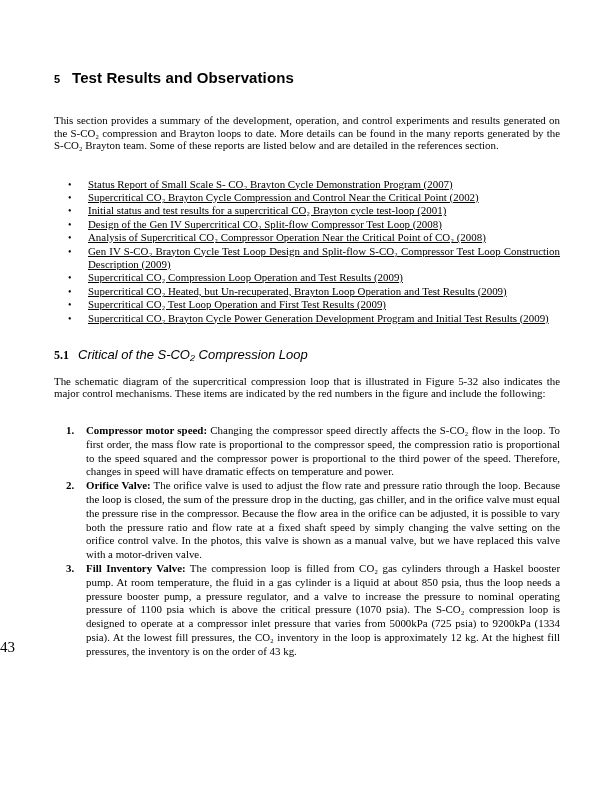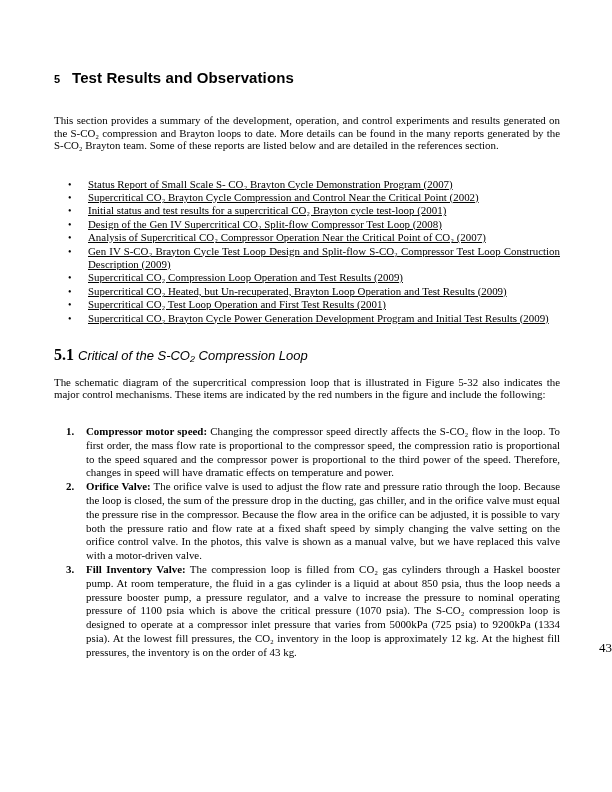--- a/index.html
+++ b/index.html
@@ -62,21 +62,21 @@
   
   .h2 {
     margin: 22px 0 0 0;
     font-size: 13px;
     line-height: 16px;
   }
   .h2-num {
     display: inline-block;
     font-family: "Liberation Serif", "DejaVu Serif", serif;
     font-weight: bold;
-    font-size: 16px;
+    font-size: 12px;
     width: 24px;
   }
   .h2-title {
     font-family: "Liberation Sans", "DejaVu Sans", sans-serif;
     font-style: italic;
     font-weight: normal;
   }
   .sub-body { margin-top: 12px; }
   
   .numbered {
@@ -97,22 +97,22 @@
     flex: 1;
     text-align: justify;
   }
   .numbered .lead { font-weight: bold; font-family: Liberation Serif, serif; }
   
   .page-number {
     position: absolute;
     bottom: 34px;
     left: 0;
     right: 0;
-    text-align: right;
-    font-size: 13px;
+    text-align: left;
+    font-size: 15px;
   }
 </style>
 </head>
 <body>
 
 <div class="page">
   <div class="content">
 
     <h1 class="h1"><span class="h1-num">5</span><span class="h1-title">Test Results and Observations</span></h1>
 
@@ -130,37 +130,37 @@
       <li>
           <span class="bullet-marker">•</span>
           <span class="li-text">Initial status and test results for a supercritical CO₂ Brayton cycle test-loop (2001)</span>
         </li>
       <li>
           <span class="bullet-marker">•</span>
           <span class="li-text">Design of the Gen IV Supercritical CO₂ Split-flow Compressor Test Loop (2008)</span>
         </li>
       <li>
           <span class="bullet-marker">•</span>
-          <span class="li-text">Analysis of Supercritical CO₂ Compressor Operation Near the Critical Point of CO₂ (2007)</span>
+          <span class="li-text">Analysis of Supercritical CO₂ Compressor Operation Near the Critical Point of CO₂ (2008)</span>
         </li>
       <li>
           <span class="bullet-marker">•</span>
           <span class="li-text">Gen IV S-CO₂ Brayton Cycle Test Loop Design and Split-flow S-CO₂ Compressor Test Loop Construction Description (2009)</span>
         </li>
       <li>
           <span class="bullet-marker">•</span>
           <span class="li-text">Supercritical CO₂ Compression Loop Operation and Test Results (2009)</span>
         </li>
       <li>
           <span class="bullet-marker">•</span>
           <span class="li-text">Supercritical CO₂ Heated, but Un-recuperated, Brayton Loop Operation and Test Results (2009)</span>
         </li>
       <li>
           <span class="bullet-marker">•</span>
-          <span class="li-text">Supercritical CO₂ Test Loop Operation and First Test Results (2001)</span>
+          <span class="li-text">Supercritical CO₂ Test Loop Operation and First Test Results (2009)</span>
         </li>
       <li>
           <span class="bullet-marker">•</span>
           <span class="li-text">Supercritical CO₂ Brayton Cycle Power Generation Development Program and Initial Test Results (2009)</span>
         </li>
     </ul>
 
     <h2 class="h2"><span class="h2-num">5.1</span><span class="h2-title">Critical of the S-CO₂ Compression Loop</span></h2>
 
     <p class="body-text sub-body">The schematic diagram of the supercritical compression loop that is illustrated in Figure 5-32 also indicates the major control mechanisms.  These items are indicated by the red numbers in the figure and include the following:</p>

